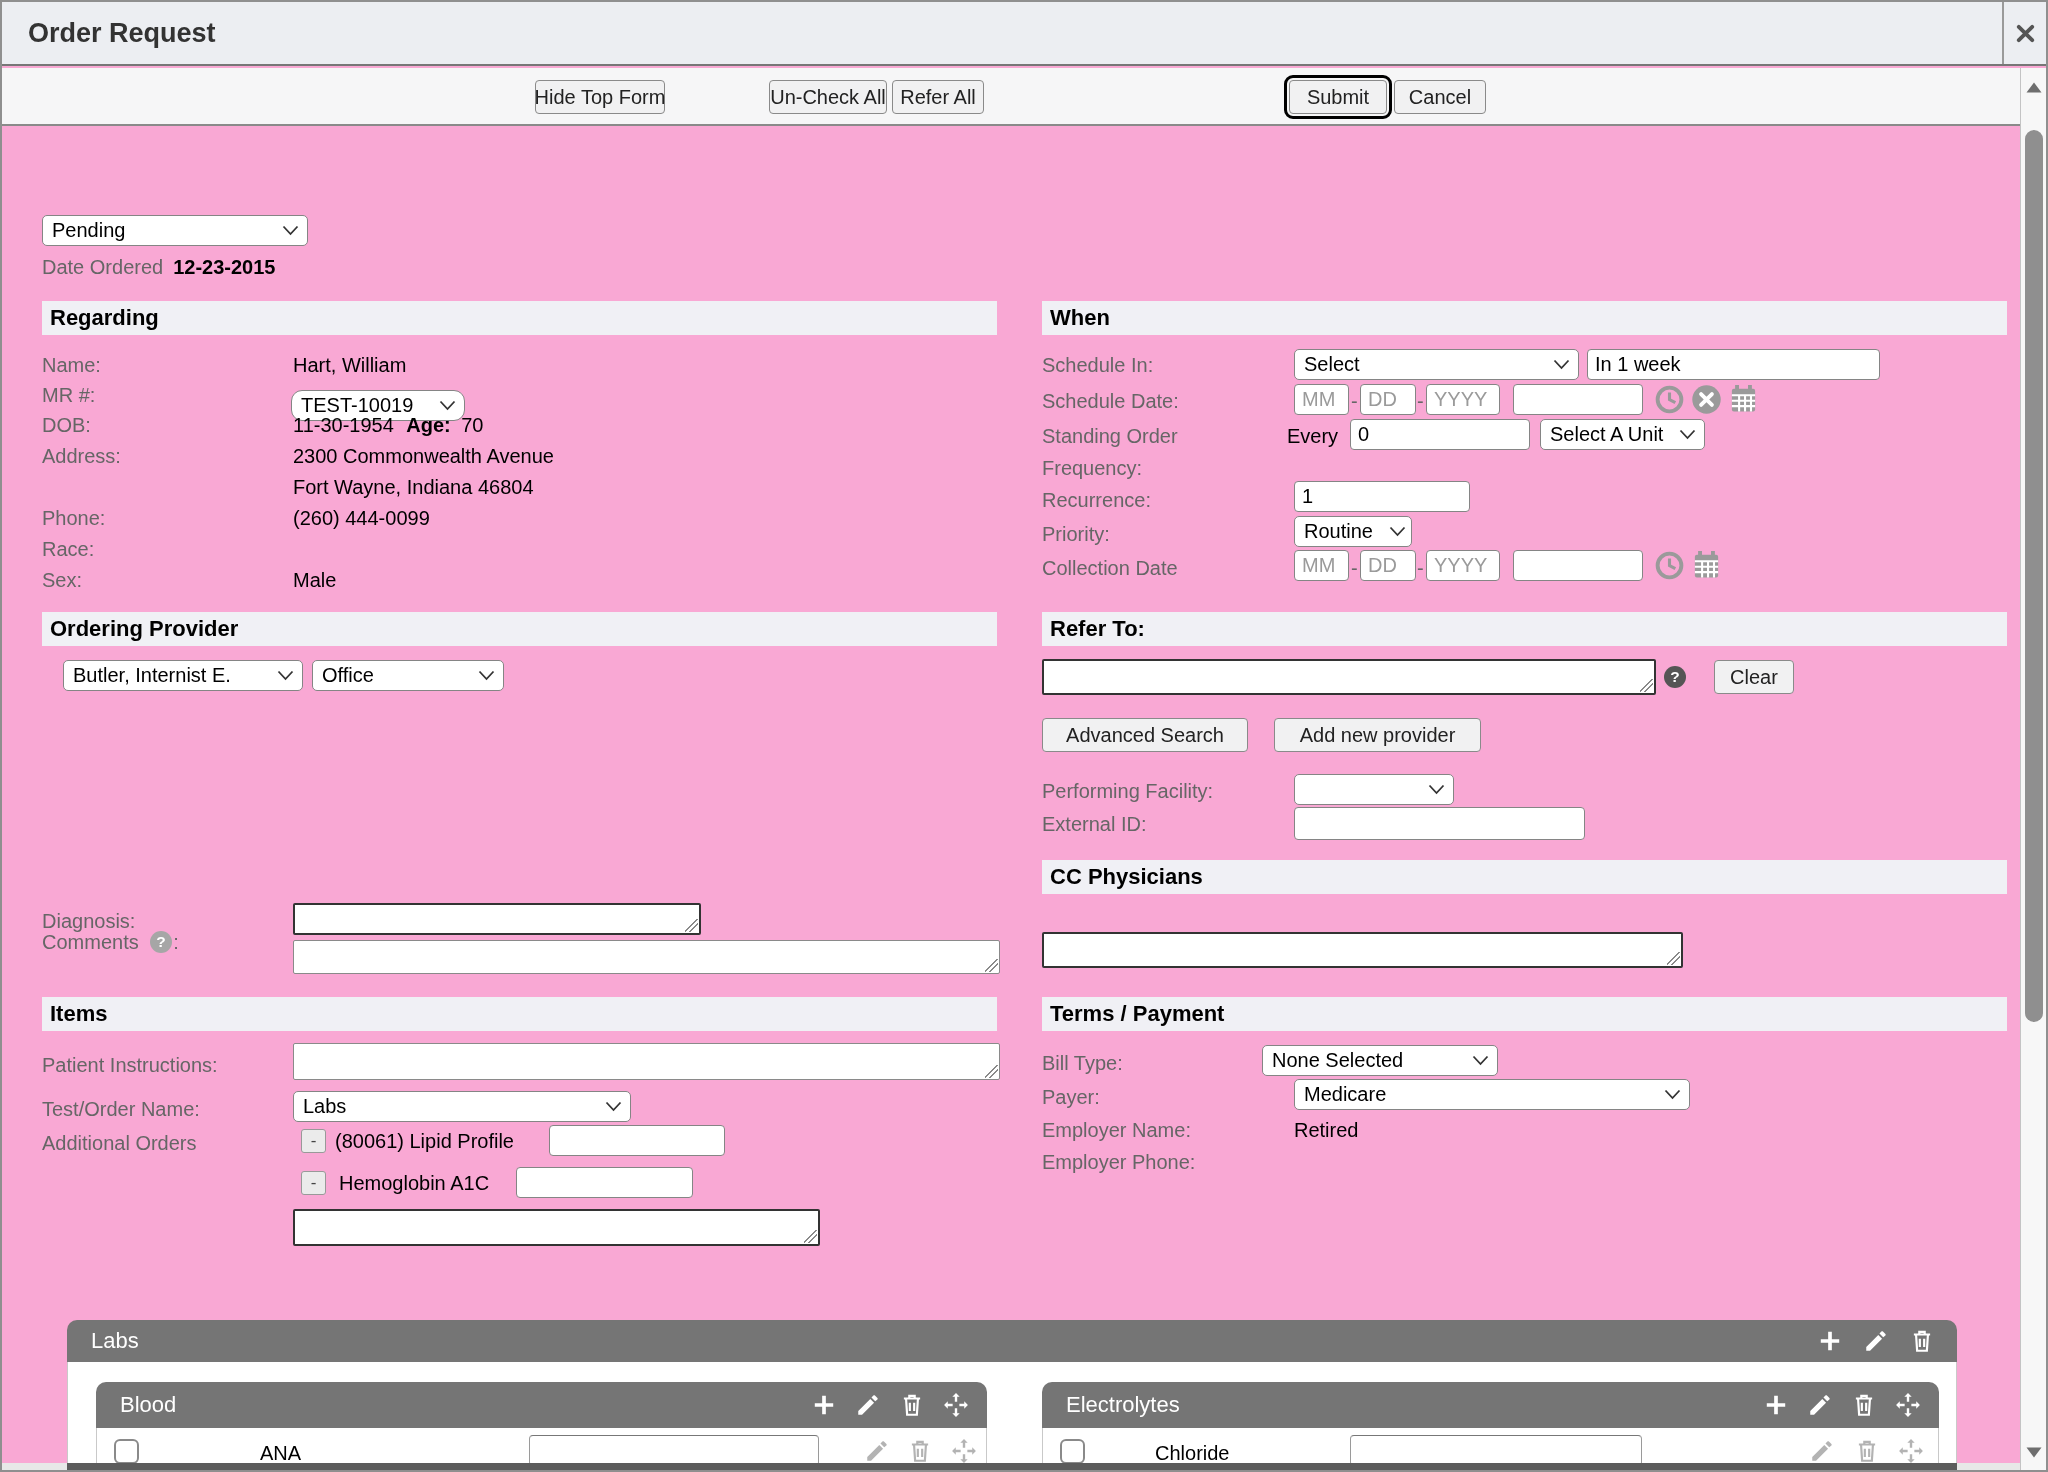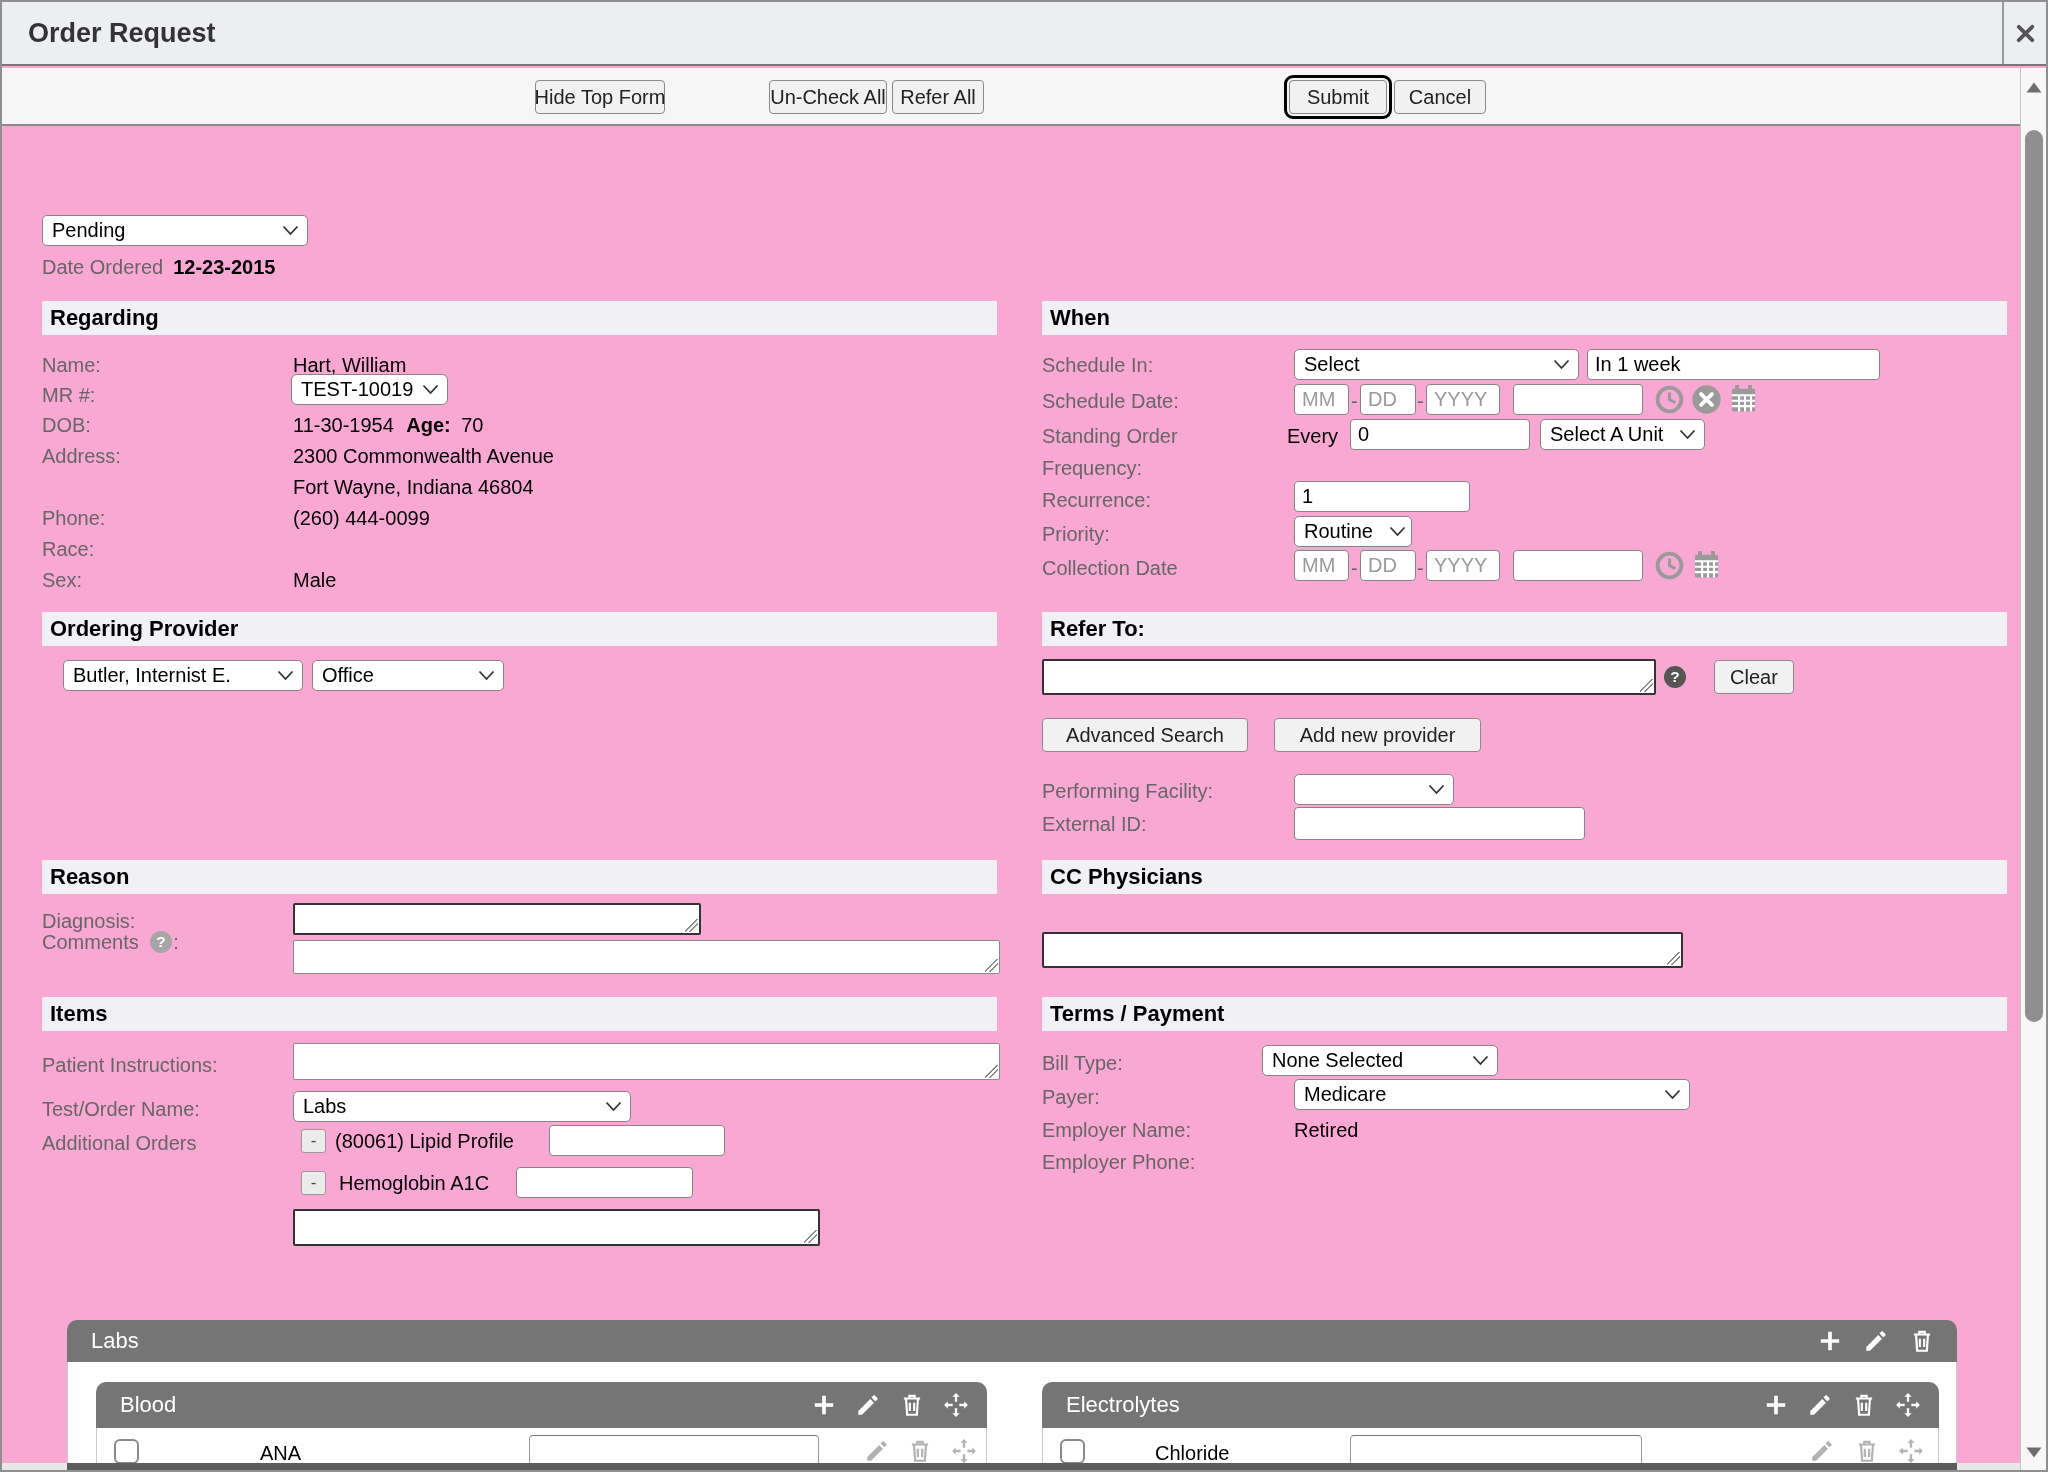--- a/index.html
+++ b/index.html
@@ -129,21 +129,21 @@
     <span class="lbl">Date Ordered</span>
     <span class="val b" style="margin-left:10px">12-23-2015</span>
   </div>
 
   <div class="abs hdrbar" style="left:40px;top:299px;width:955px">
     <span>Regarding</span>
   </div>
   <span class="abs lbl" style="left:40px;top:352px">Name:</span>
   <span class="abs val" style="left:291px;top:352px">Hart, William</span>
   <span class="abs lbl" style="left:40px;top:382px">MR #:</span>
-  <div class="sel" style="left:289px;top:372px;width:157px;border-radius:6px">
+  <div class="sel" style="left:289px;top:388px;width:174px;border-radius:11px">
     <span>TEST-10019</span>
     <svg class="cv">
         <use href="#i-chevron"></use>
       </svg>
   </div>
   <span class="abs lbl" style="left:40px;top:412px">DOB:</span>
   <div class="abs" style="left:291px;top:412px">
     <span class="val">11-30-1954</span>
     <span class="val b" style="margin-left:8px">Age:</span>
     <span class="val" style="margin-left:6px">70</span>
@@ -268,23 +268,20 @@
   <span class="abs lbl" style="left:1040px;top:778px">Performing Facility:</span>
   <div class="sel" style="left:1292px;top:772px;width:160px">
     <span></span>
     <svg class="cv">
         <use href="#i-chevron"></use>
       </svg>
   </div>
   <span class="abs lbl" style="left:1040px;top:811px">External ID:</span>
   <div class="inp" style="left:1292px;top:805px;width:291px;height:33px"></div>
 
-  <div class="abs hdrbar" style="left:40px;top:858px;width:955px">
-    <span>Reason</span>
-  </div>
   <span class="abs lbl" style="left:40px;top:908px">Diagnosis:</span>
   <div class="ta dark grip" style="left:291px;top:901px;width:408px;height:32px"></div>
   <div class="abs" style="left:40px;top:928px">
     <span class="lbl">Comments</span>
     <svg class="helpic" style="color:#a6a6a6;margin-left:6px">
         <use href="#i-help"></use>
       </svg><span class="lbl">:</span>
   </div>
   <div class="ta grip" style="left:291px;top:938px;width:707px;height:34px"></div>
 

